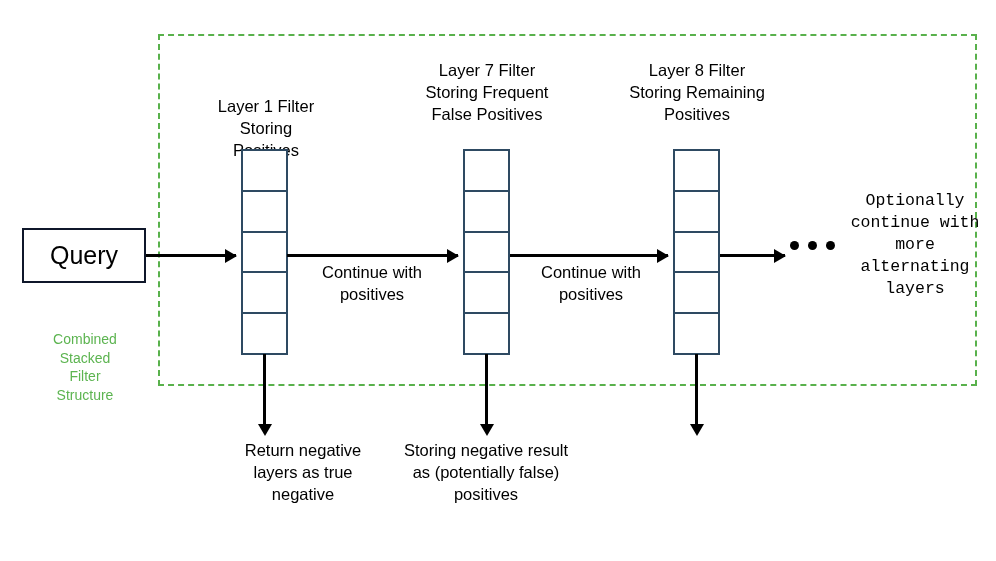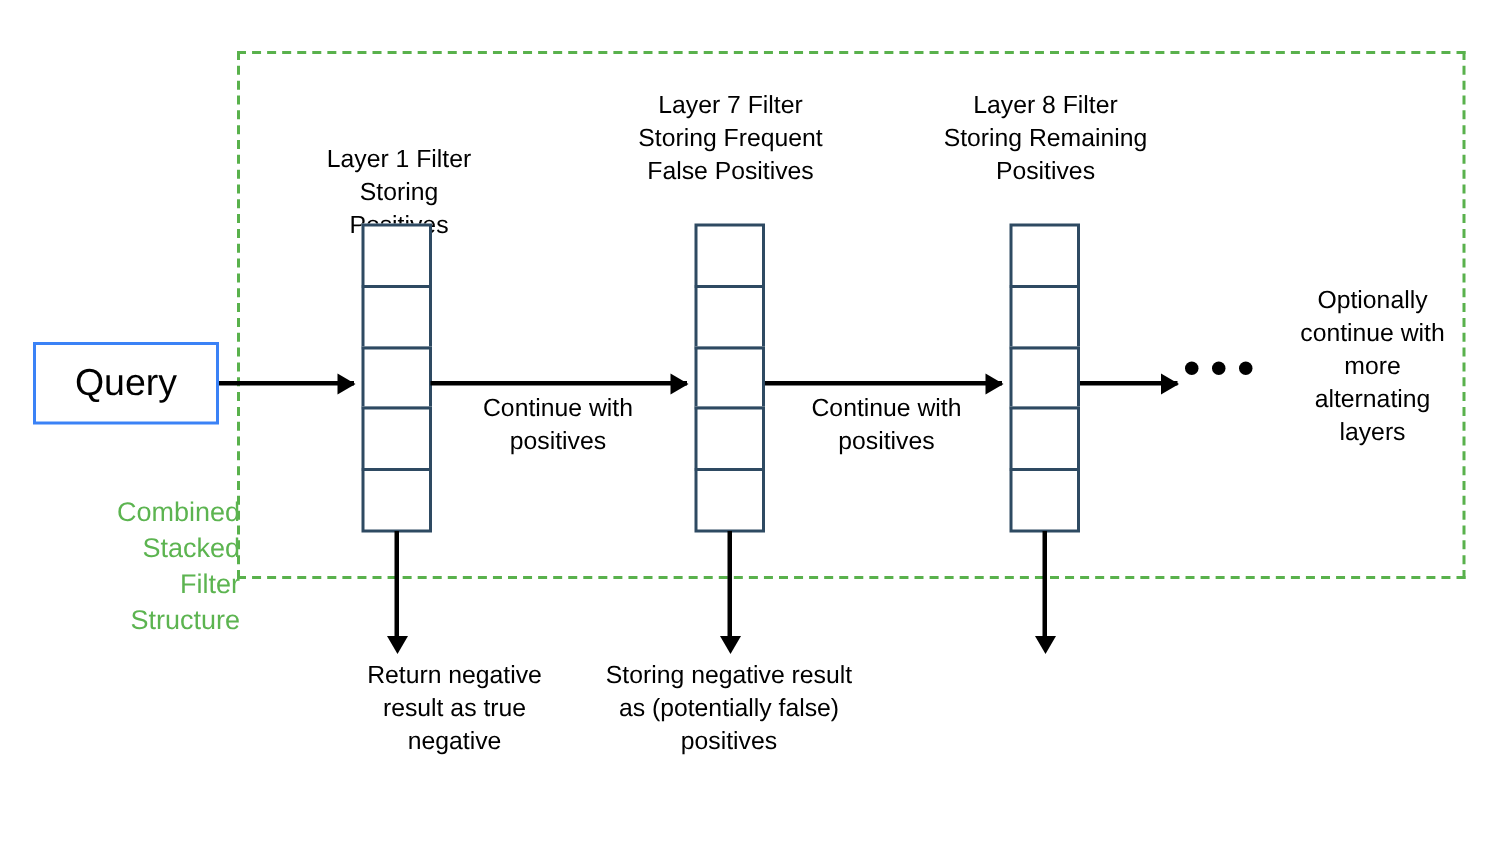--- a/index.html
+++ b/index.html
@@ -28,39 +28,39 @@
     border: 2.5px dashed #59b14c;
     box-sizing: border-box;
   }
 
   
   #query-box {
     left: 22px;
     top: 228px;
     width: 124px;
     height: 55px;
-    border: 2px solid #3b82f6;
+    border: 2px solid #0f172a;
     background: #ffffff;
     box-sizing: border-box;
     display: flex;
     align-items: center;
     justify-content: center;
   }
   #query-box .label {
     font-size: 25px;
     color: #000000;
     line-height: 1;
   }
 
   
   .green-caption {
     color: #5cb450;
-    font-size: 18px;
+    font-size: 14px;
     line-height: 1.33;
-    text-align: right;
+    text-align: center;
     white-space: pre-line;
   }
   #combined-caption {
     left: 10px;
     top: 330px;
     width: 150px;
   }
 
   
   .filter-column {
@@ -157,20 +157,21 @@
   
   #optional-caption {
     left: 845px;
     top: 190px;
     width: 140px;
     text-align: center;
     font-size: 16.5px;
     line-height: 1.33;
     color: #000000;
     white-space: pre-line;
+    font-family: Liberation Mono, monospace;
   }
 </style>
 </head>
 <body>
 
 <div id="canvas">
 
   <div class="abs" id="stack-boundary"></div>
 
   <div class="abs" id="query-box">
@@ -189,21 +190,21 @@
 Positives</div>
   <div class="abs filter-column" style="left:241px;">
     <div class="filter-cell"></div>
     <div class="filter-cell"></div>
     <div class="filter-cell"></div>
     <div class="filter-cell"></div>
     <div class="filter-cell"></div>
   </div>
   <div class="abs v-arrow" style="left:263px;"></div>
   <div class="abs result-caption" style="left:178px; width:250px;">Return negative
-result as true
+layers as true
 negative</div>
 
   <div class="abs h-arrow" style="left:287px; width:171px;"></div>
   <div class="abs arrow-caption" style="left:292px;">Continue with
 positives</div>
 
   <div class="abs layer-title" style="left:382px;">Layer 7 Filter
 Storing Frequent
 False Positives</div>
   <div class="abs filter-column" style="left:463px;">

